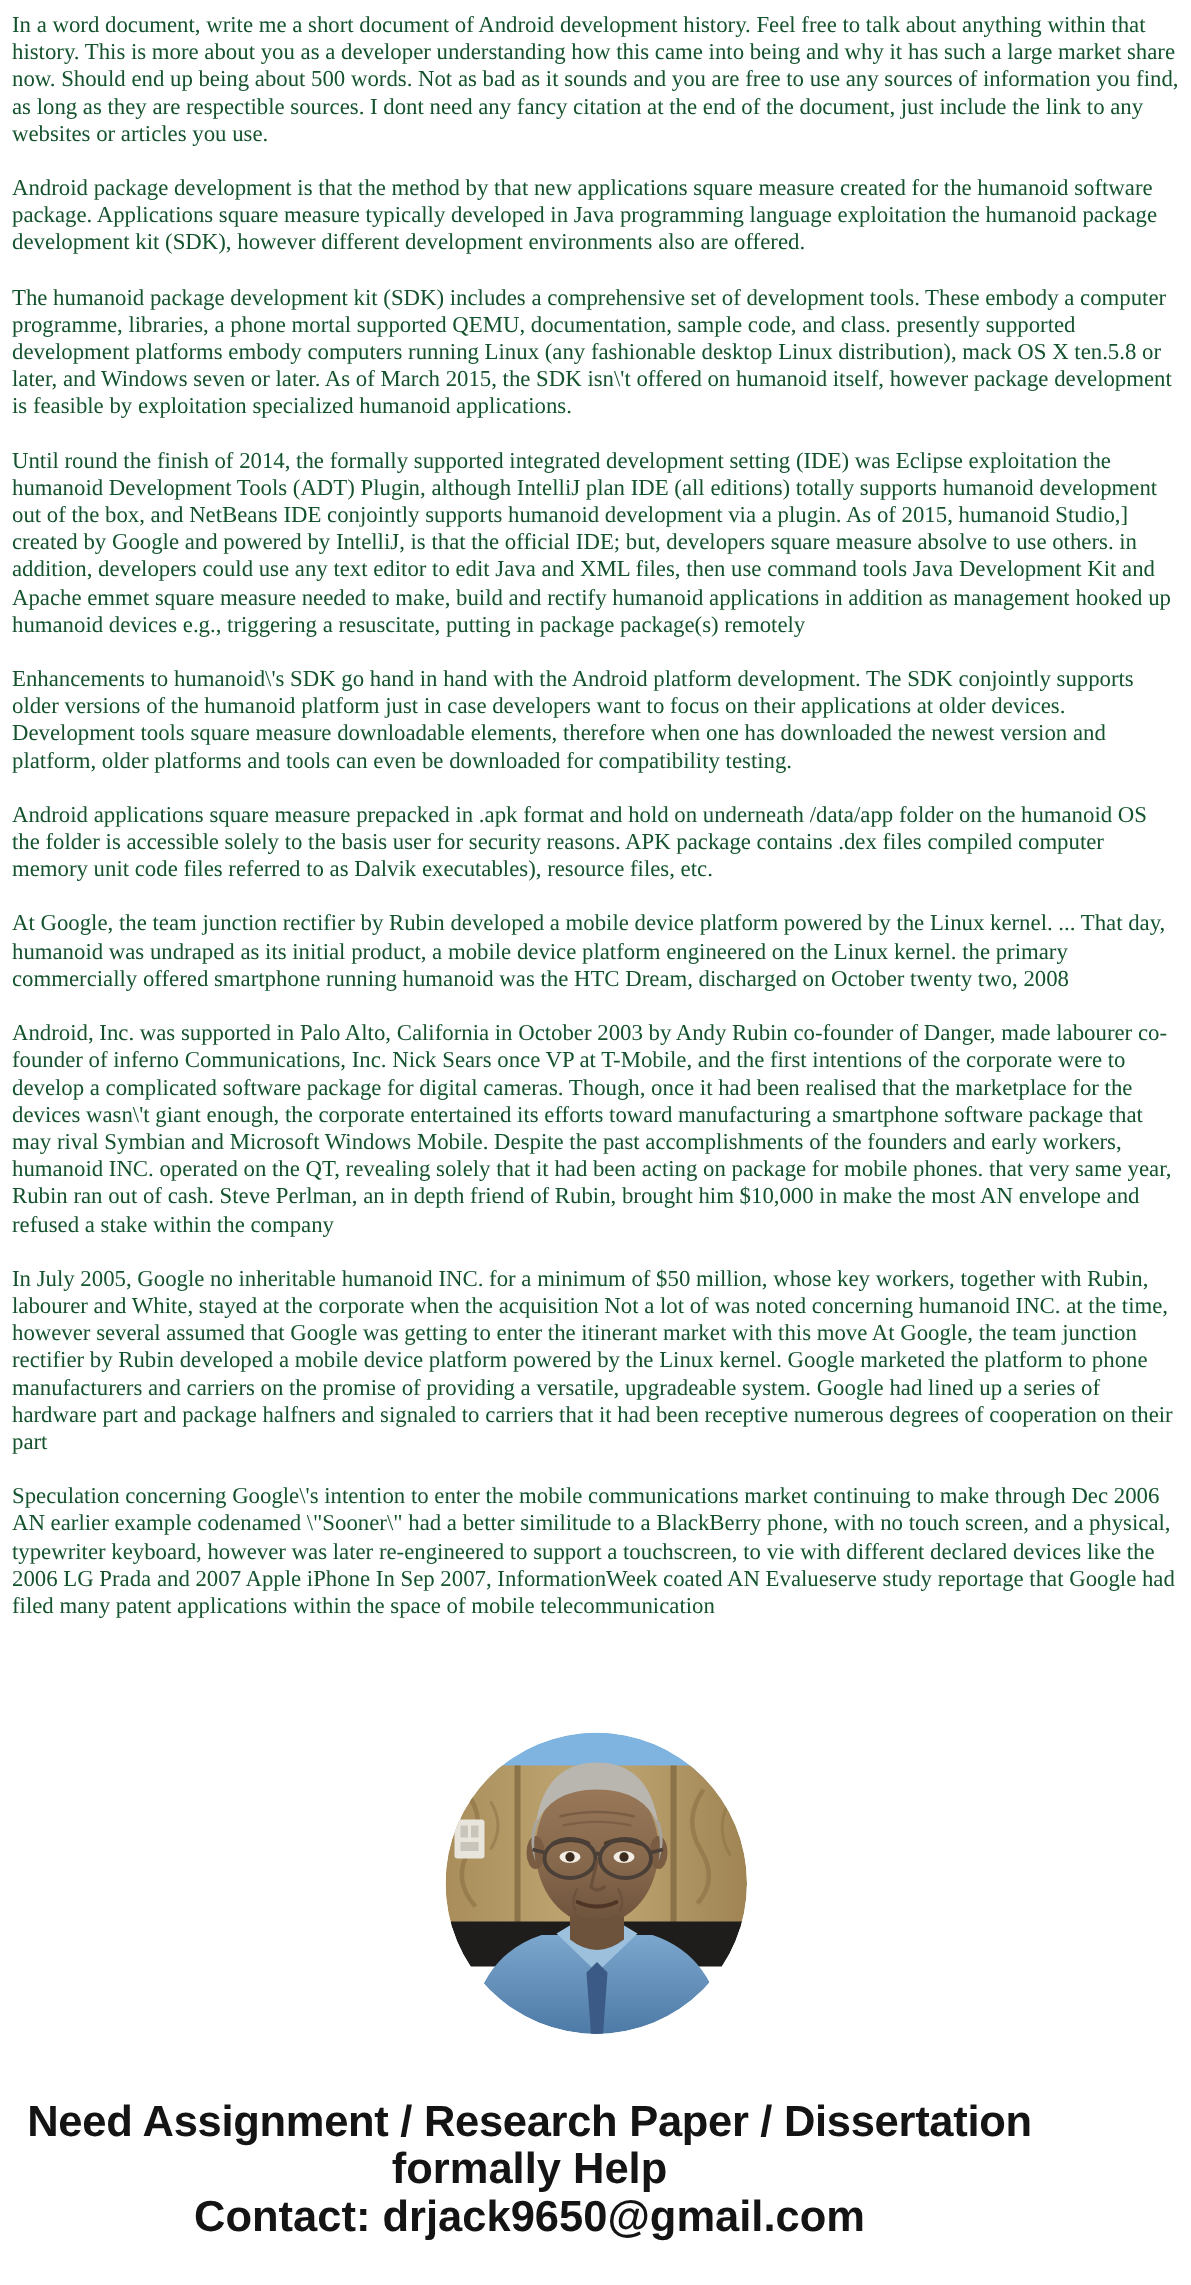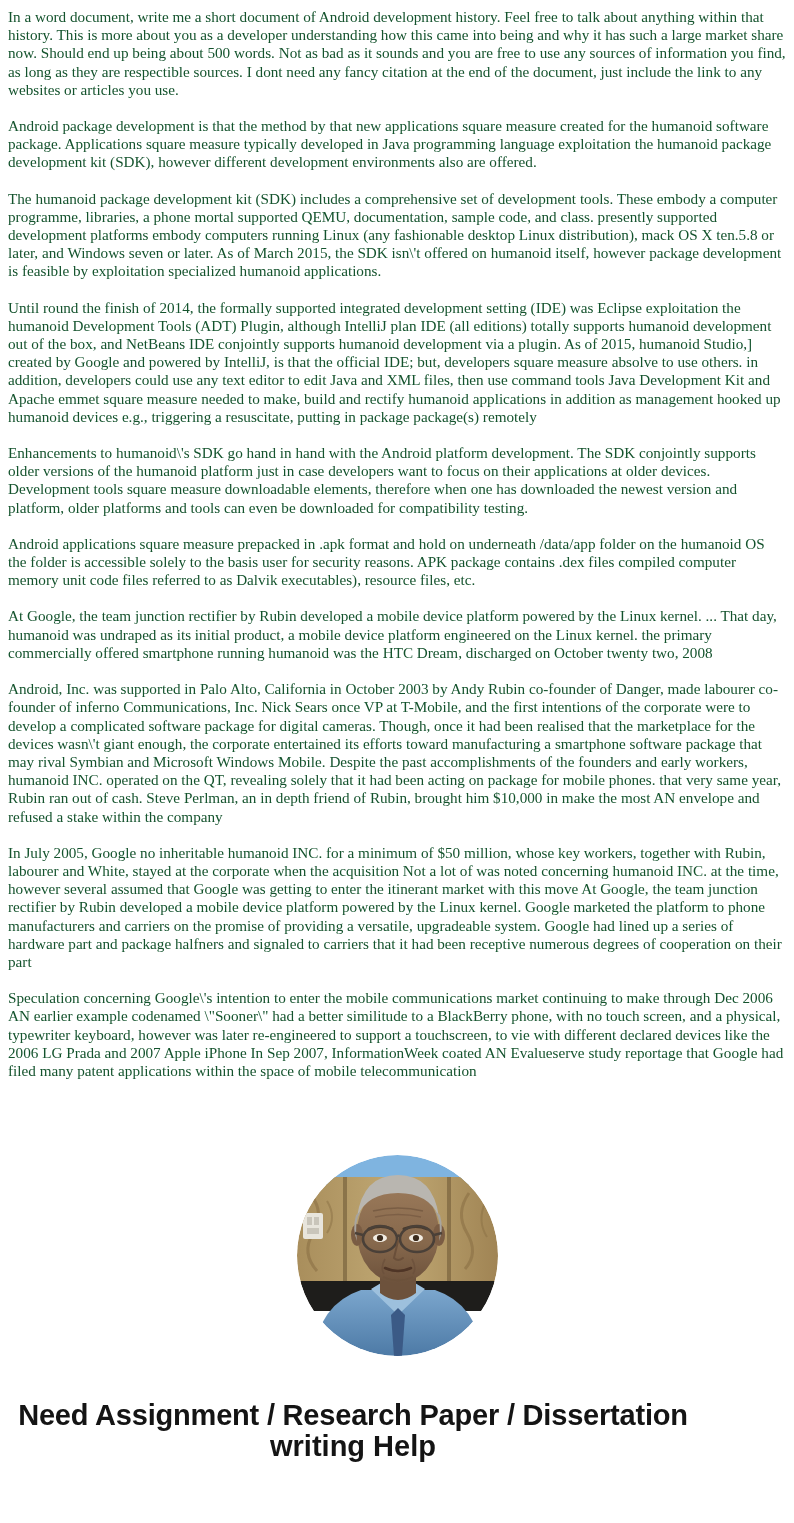--- a/index.html
+++ b/index.html
@@ -213,14 +213,15 @@
         <path d="M88 113 q13 6 26 0" stroke="#4f3526" stroke-width="2.6" fill="none" stroke-linecap="round"></path>
 
         <path d="M86 122 q15 7 30 0" stroke="#6a4f3a" stroke-width="1.4" fill="none" opacity="0.5"></path>
       </g>
     </svg>
   </div>
 </div>
 
 <div class="promo">
   <span class="promo-line1">Need Assignment / Research Paper / Dissertation</span>
-  <span class="promo-line2">writing Help</span>
+  <span class="promo-line2">formally Help</span>
+  <span class="promo-line3">Contact: drjack9650@gmail.com</span>
 </div>
 
 </body></html>

